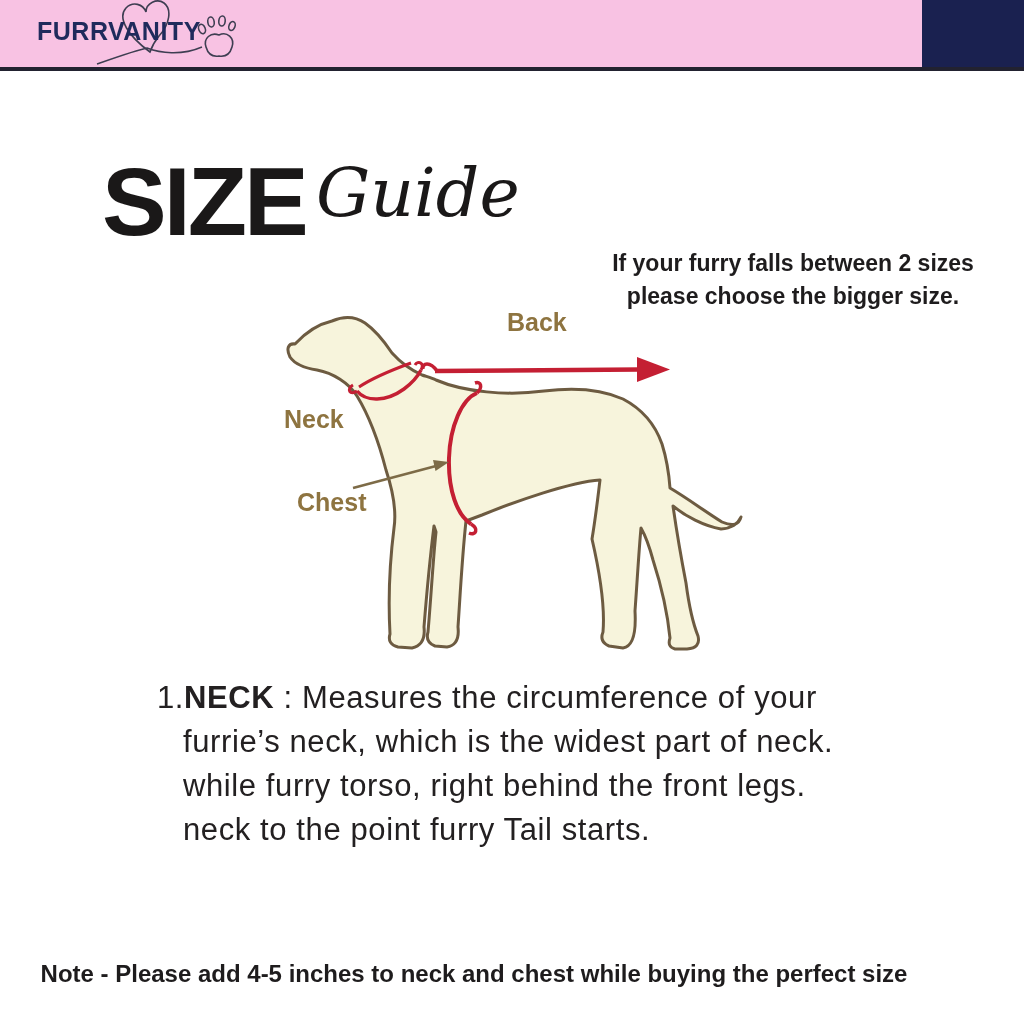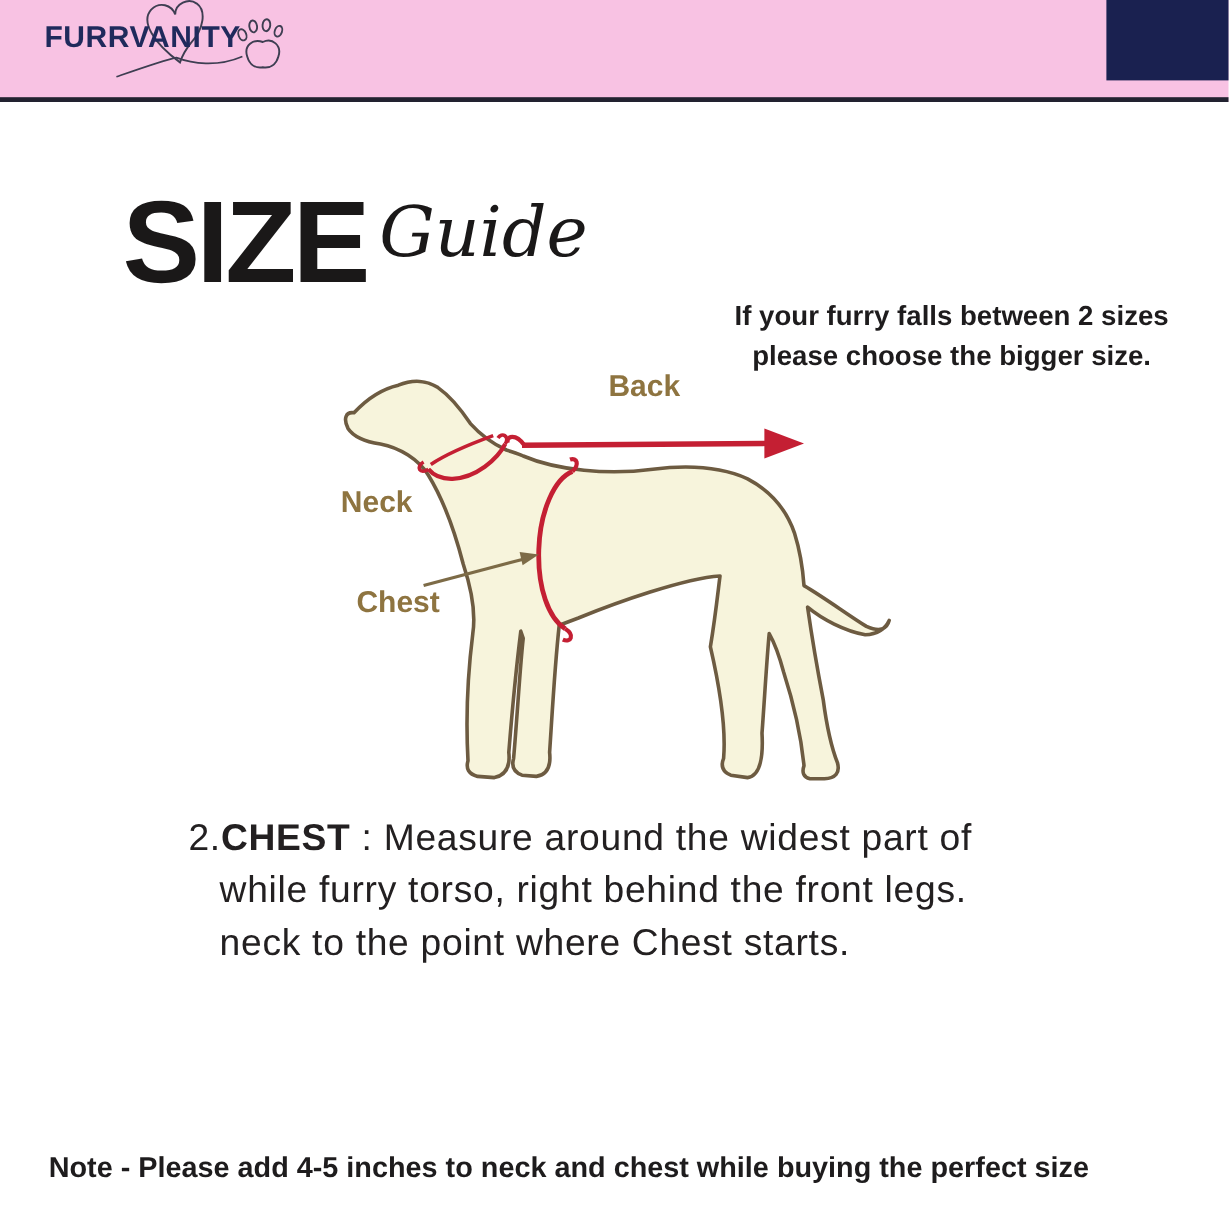--- a/index.html
+++ b/index.html
@@ -5,21 +5,21 @@
   * { margin:0; padding:0; box-sizing:border-box; }
   html,body { background:#ffffff; }
   .page {
     position:relative; width:1024px; height:1024px;
     background:#ffffff; overflow:hidden;
     font-family:"Liberation Sans", sans-serif;
     color:#1b191a;
   }
   
   .header {
-    position:absolute; left:0; top:0; width:1024px; height:85px;
+    position:absolute; left:0; top:0; width:1024px; height:71px;
     background:#f8c2e3; border-bottom:4px solid #222230;
   }
   .logo-art { position:absolute; left:0; top:0; width:260px; height:67px; }
   .brand {
     position:absolute; left:37px; top:17px;
     font-size:25px; font-weight:700; letter-spacing:0.5px;
     color:#1f2a5c;
   }
   .navy-block {
     position:absolute; right:0; top:0; width:102px; height:67px;
@@ -27,21 +27,21 @@
   }
   
   .title-size {
     position:absolute; left:102px; top:152px;
     font-size:97px; font-weight:700; letter-spacing:-3px;
     color:#1a1818; line-height:100px;
   }
   .title-guide {
     position:absolute; left:316px; top:138px;
     font-family:"DejaVu Serif", serif; font-style:italic;
-    font-size:58px; color:#1a1818; line-height:110px;
+    font-size:68px; color:#1a1818; line-height:110px;
   }
   
   .advisory {
     position:absolute; left:553px; top:247px; width:480px;
     text-align:center; font-size:23px; font-weight:700;
     line-height:33px; color:#1e1c1d;
   }
   
   .dog-wrap { position:absolute; left:270px; top:300px; width:500px; height:370px; }
   .diagram-label {
@@ -166,24 +166,27 @@
     </g>
   </svg>
 
   <div class="diagram-label lbl-back">Back</div>
   <div class="diagram-label lbl-neck">Neck</div>
   <div class="diagram-label lbl-chest">Chest</div>
 
   <div class="instructions">
     <div>
       <div class="li-line">
-        <span>2.</span><span class="term">CHEST</span><span> : </span><span>Measure around the widest part of</span>
+        <span>1.</span><span class="term">NECK</span><span> : </span><span>Measures the circumference of your</span>
       </div>
+      <div class="li-line li-cont">furrie’s neck, which is the widest part of neck.</div>
+    </div>
+    <div>
       <div class="li-line li-cont">while furry torso, right behind the front legs.</div>
     </div>
     <div>
-      <div class="li-line li-cont">neck to the point where Chest starts.</div>
+      <div class="li-line li-cont">neck to the point furry Tail starts.</div>
     </div>
   </div>
 
   <div class="note">Note - Please add 4-5 inches to neck and chest while buying the perfect size</div>
 
 </div>
 
 </body></html>

